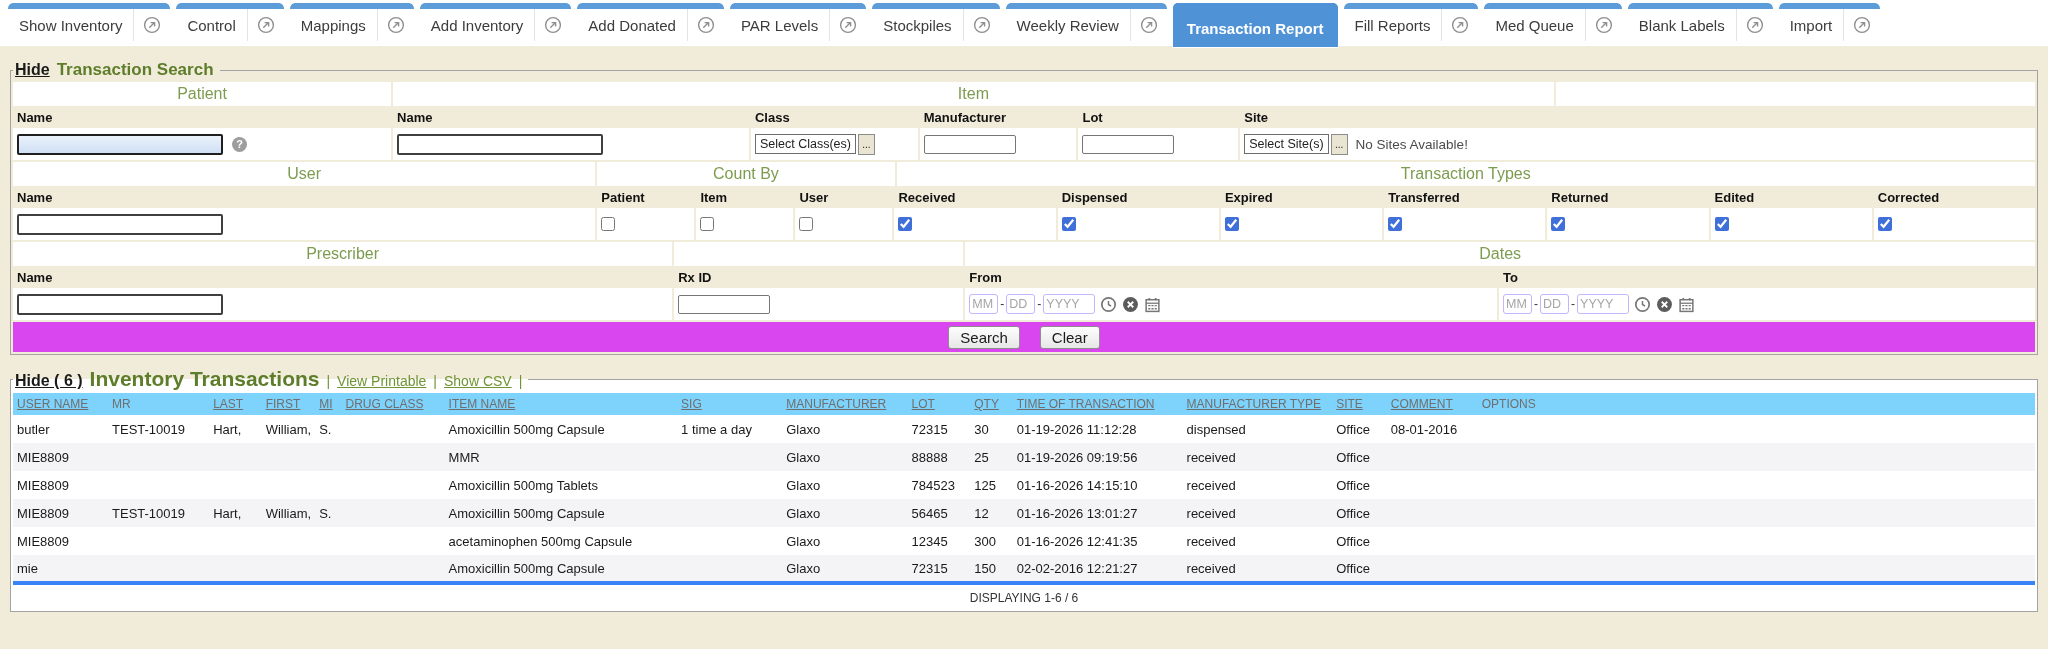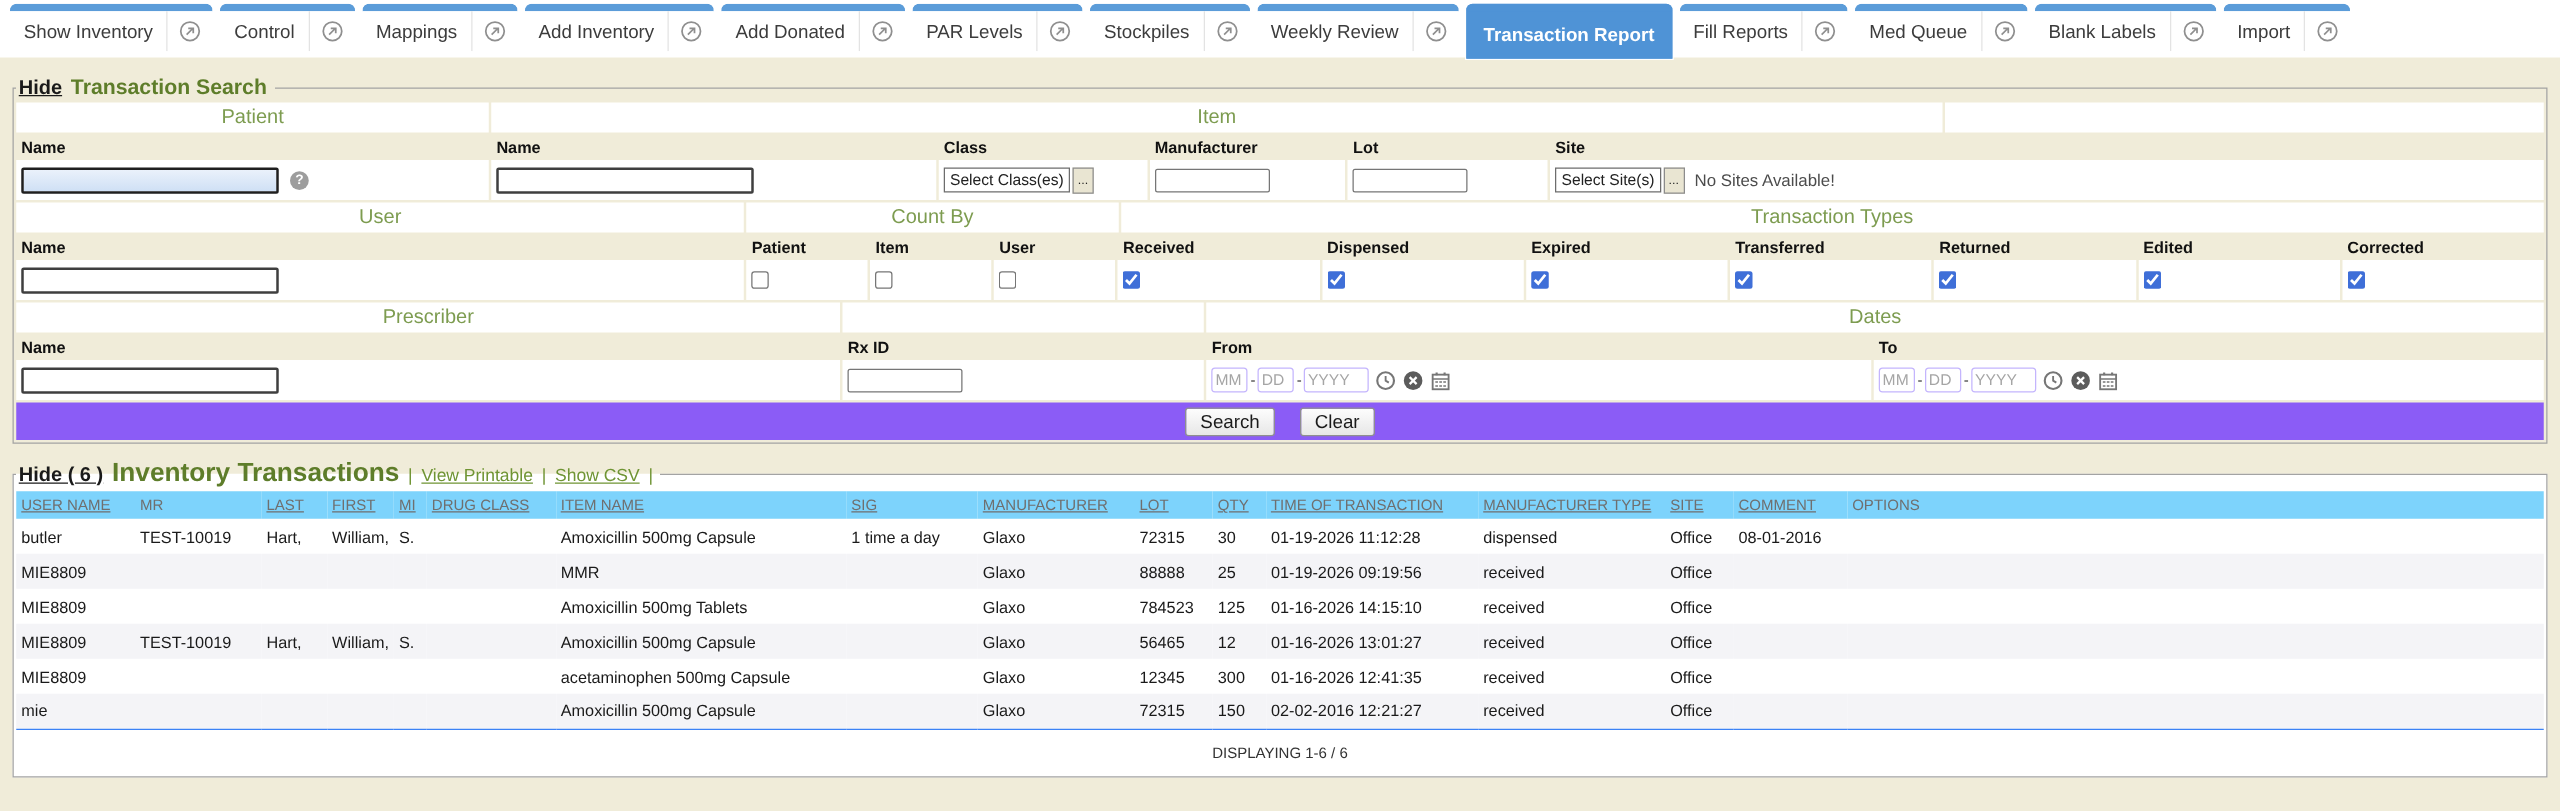--- a/index.html
+++ b/index.html
@@ -56,32 +56,32 @@
   .note-text{font-size:13.5px;color:#4c4c4c;margin-left:8px;white-space:nowrap;}
   input[type=checkbox]{width:14px;height:14px;accent-color:var(--cb-blue);margin:0;cursor:pointer;}
   
   .datew{display:flex;align-items:center;gap:2px;}
   .dt{border:1px solid #c4b5fd;border-radius:3px;height:20px;font-size:12.5px;padding:0 2px;color:#444;outline:none;}
   .dt.mm,.dt.dd{width:29px;} .dt.yyyy{width:52px;}
   .dt::placeholder{color:#a5a5a5;}
   .dsep{color:#333;font-size:12px;}
   .dicon{width:17px;height:17px;margin-left:3px;cursor:pointer;display:inline-flex;}
   
-  .band.buttons .cell{background:#8b5cf6;height:30px;justify-content:center;gap:20px;}
+  .band.buttons .cell{background:#d946ef;height:30px;justify-content:center;gap:20px;}
   .btn{font-size:15px;padding:2px 11px;background:linear-gradient(180deg,#fdfdfd,#e7e7e7);
     border:1px solid #8f8f8f;border-radius:3px;color:#1a1a1a;cursor:pointer;
     font-family:"Liberation Sans","DejaVu Sans",sans-serif;}
   
   table.results{width:100%;border-collapse:collapse;font-size:13px;}
   table.results thead tr{background:#7dd3fc;}
   table.results th{font-weight:normal;font-size:12px;color:#6f6f6f;text-align:left;padding:4px 4px;white-space:nowrap;}
   table.results th.sortable{text-decoration:underline;cursor:pointer;}
   table.results td{padding:0 4px;height:28px;white-space:nowrap;color:#1a1a1a;}
   table.results tbody tr:nth-child(even){background:#f4f4f7;}
-  table.results tfoot td{border-top:1px solid #3b82f6;text-align:center;font-size:12px;color:#333;height:38px;}
+  table.results tfoot td{border-top:4px solid #3b82f6;text-align:center;font-size:12px;color:#333;height:28px;}
   .icon-svg{display:block;}
 </style>
 </head>
 <body>
 
 <div class="tabbar" id="tabbar">
     <div class="tab">
       <div class="topbar"></div>
       <div class="tabbody">
         <span class="tlabel">Show Inventory</span>

